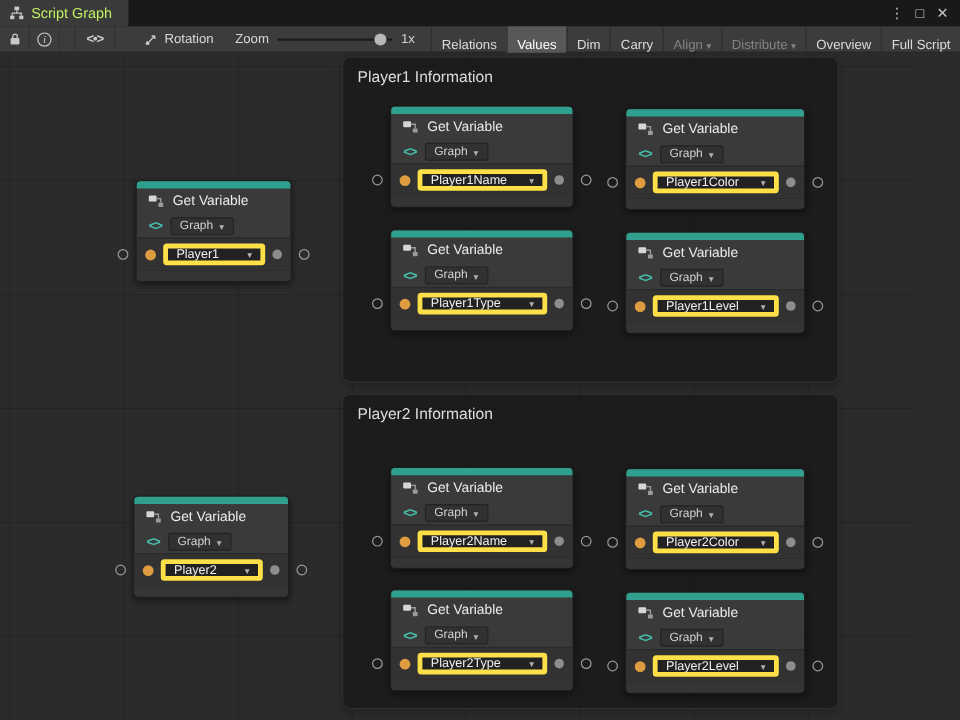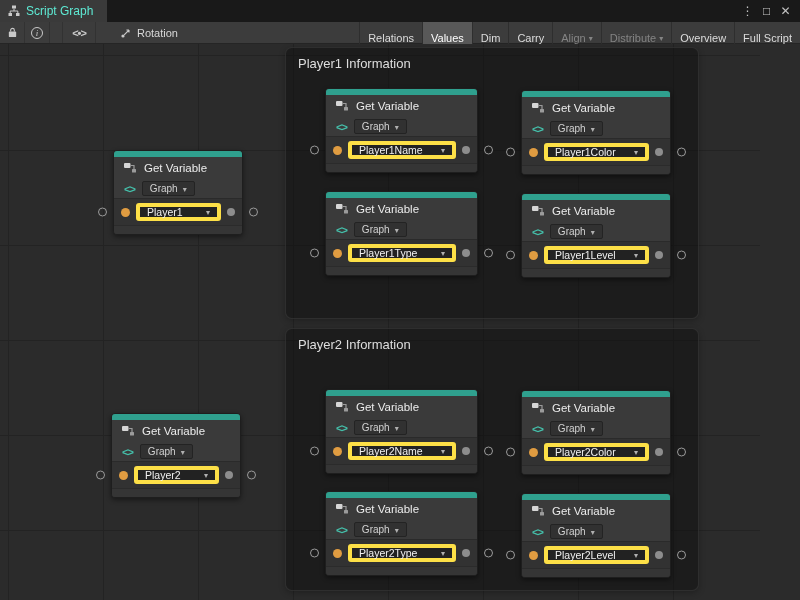--- a/index.html
+++ b/index.html
@@ -3,21 +3,21 @@
 <meta charset="utf-8">
 <style>
   * { margin:0; padding:0; box-sizing:border-box; }
   html,body { width:800px; height:600px; overflow:hidden; background:#2b2b2b;
               font-family:"Liberation Sans", sans-serif; }
   .window { position:relative; width:800px; height:600px; background:#2b2b2b; }
 
   
   .titlebar { height:22px; background:#191919; display:flex; align-items:stretch; }
   .tab { display:flex; align-items:center; gap:6px; padding:0 14px 0 8px;
-         background:#3a3a3a; color:#5eead4; font-size:12px; }
+         background:#3a3a3a; color:#bef264; font-size:12px; }
   .tab-icon { flex:0 0 auto; }
   .win-controls { margin-left:auto; display:flex; align-items:center; gap:2px; padding-right:6px; }
   .win-btn { width:17px; text-align:center; color:#c4c4c4; font-size:12px; line-height:20px; cursor:default; }
 
   
   .toolbar { height:22px; background:#3c3c3c; border-bottom:1px solid #252525;
              display:flex; align-items:stretch; color:#d8d8d8; font-size:11px; }
   .tool-icon { width:25px; display:flex; align-items:center; justify-content:center;
                border-right:1px solid #323232; }
   .tool-icon.wide { width:34px; margin-left:12px; border-left:1px solid #323232; }
@@ -113,20 +113,27 @@
     <div class="tool-icon wide">
       <span class="code-glyph">&lt;•&gt;</span>
     </div>
     <div class="rotation">
       <svg viewBox="0 0 12 12" width="12" height="12">
         <circle cx="3" cy="9" r="1.6" fill="#c9c9c9"></circle>
         <path d="M4.2 7.8 L9 3 M9 3 H6.4 M9 3 V5.6" stroke="#c9c9c9" stroke-width="1.1" fill="none"></path>
       </svg>
       <span>Rotation</span>
     </div>
+    <div class="zoom">
+      <span>Zoom</span>
+      <div class="zoom-track">
+        <div class="zoom-knob"></div>
+      </div>
+      <span class="zoom-val">1x</span>
+    </div>
     <div class="tb-group">
         <div class="tb-btn">
           <span>Relations</span>
         </div>
         <div class="tb-btn active">
           <span>Values</span>
         </div>
         <div class="tb-btn">
           <span>Dim</span>
         </div>

